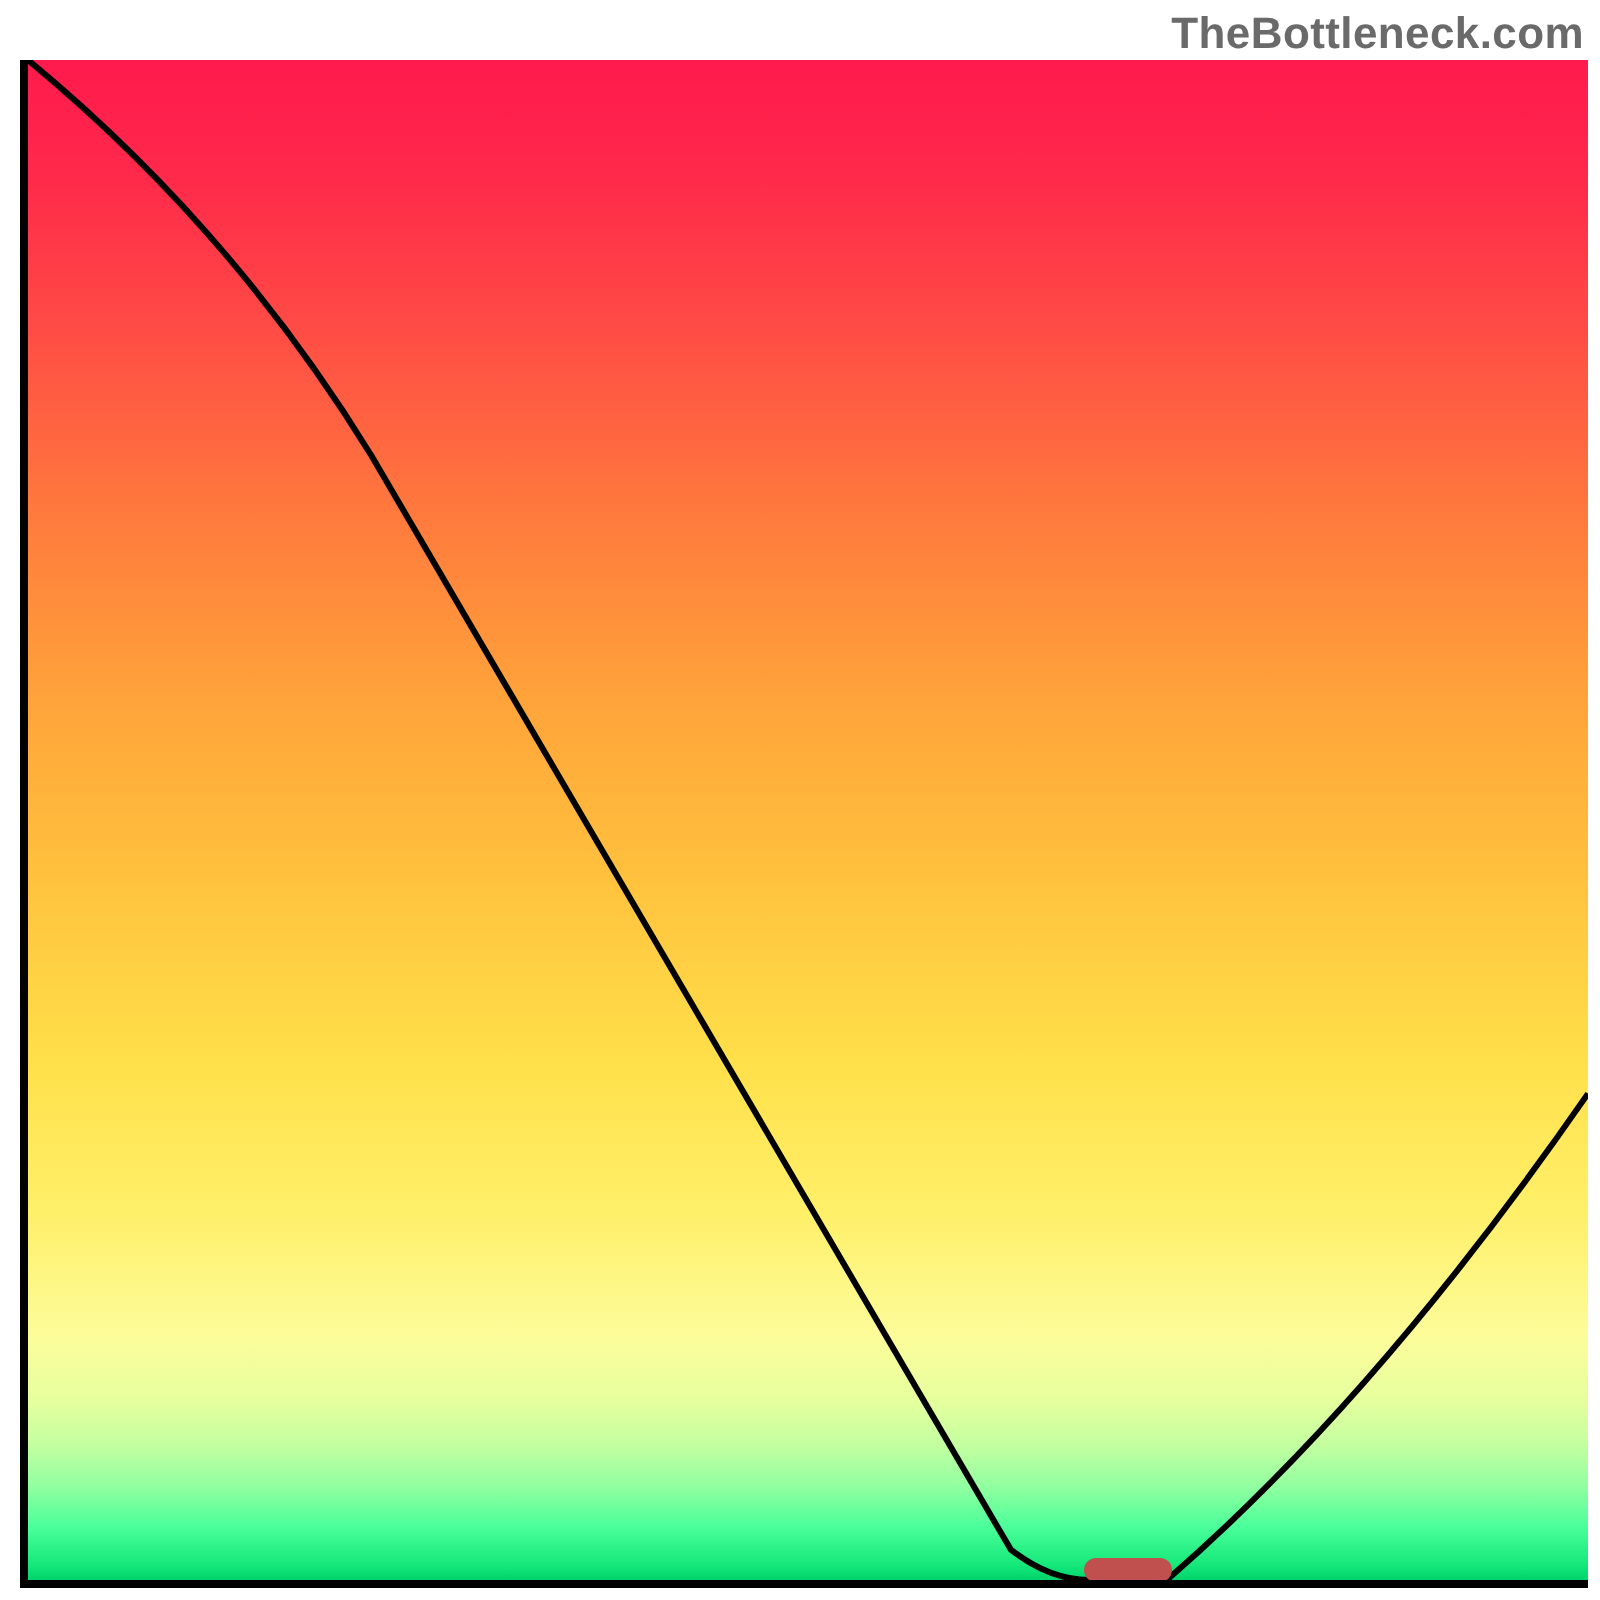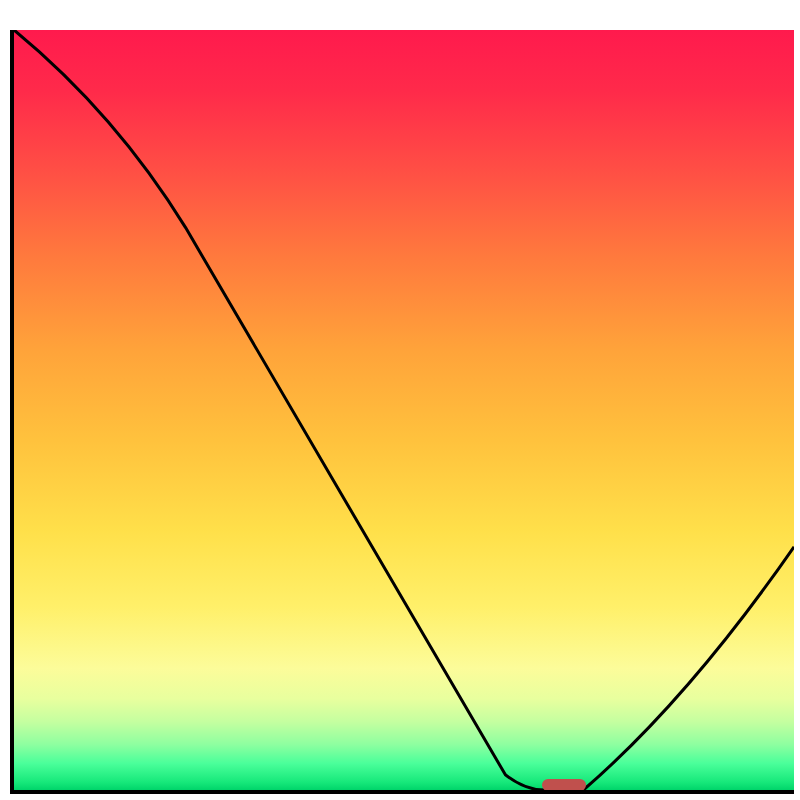--- a/index.html
+++ b/index.html
@@ -64,20 +64,21 @@
     top: 0;
     width: 100%;
     height: 100%;
   }
 </style>
 </head>
 <body>
 
 <div class="container">
 
+  <div class="watermark">TheBottleneck.com</div>
 
   <div class="plot">
 
     <svg class="curve" viewBox="0 0 780 760" preserveAspectRatio="none">
       <path id="curve-path" d="M 0 0 Q 101.4 83.60000000000002 171.6 197.60000000000002 L 491.4 744.8 Q 510.90000000000003 760 530.4000000000001 760 L 569.4 760 Q 674.7 668.8 780 516.8" fill="none" stroke="#000" stroke-width="3"></path>
     </svg>
 
     <div class="marker" id="marker" style="left: 527.9px; top: 749px; background: rgb(192, 80, 77);"></div>
 
   </div>

